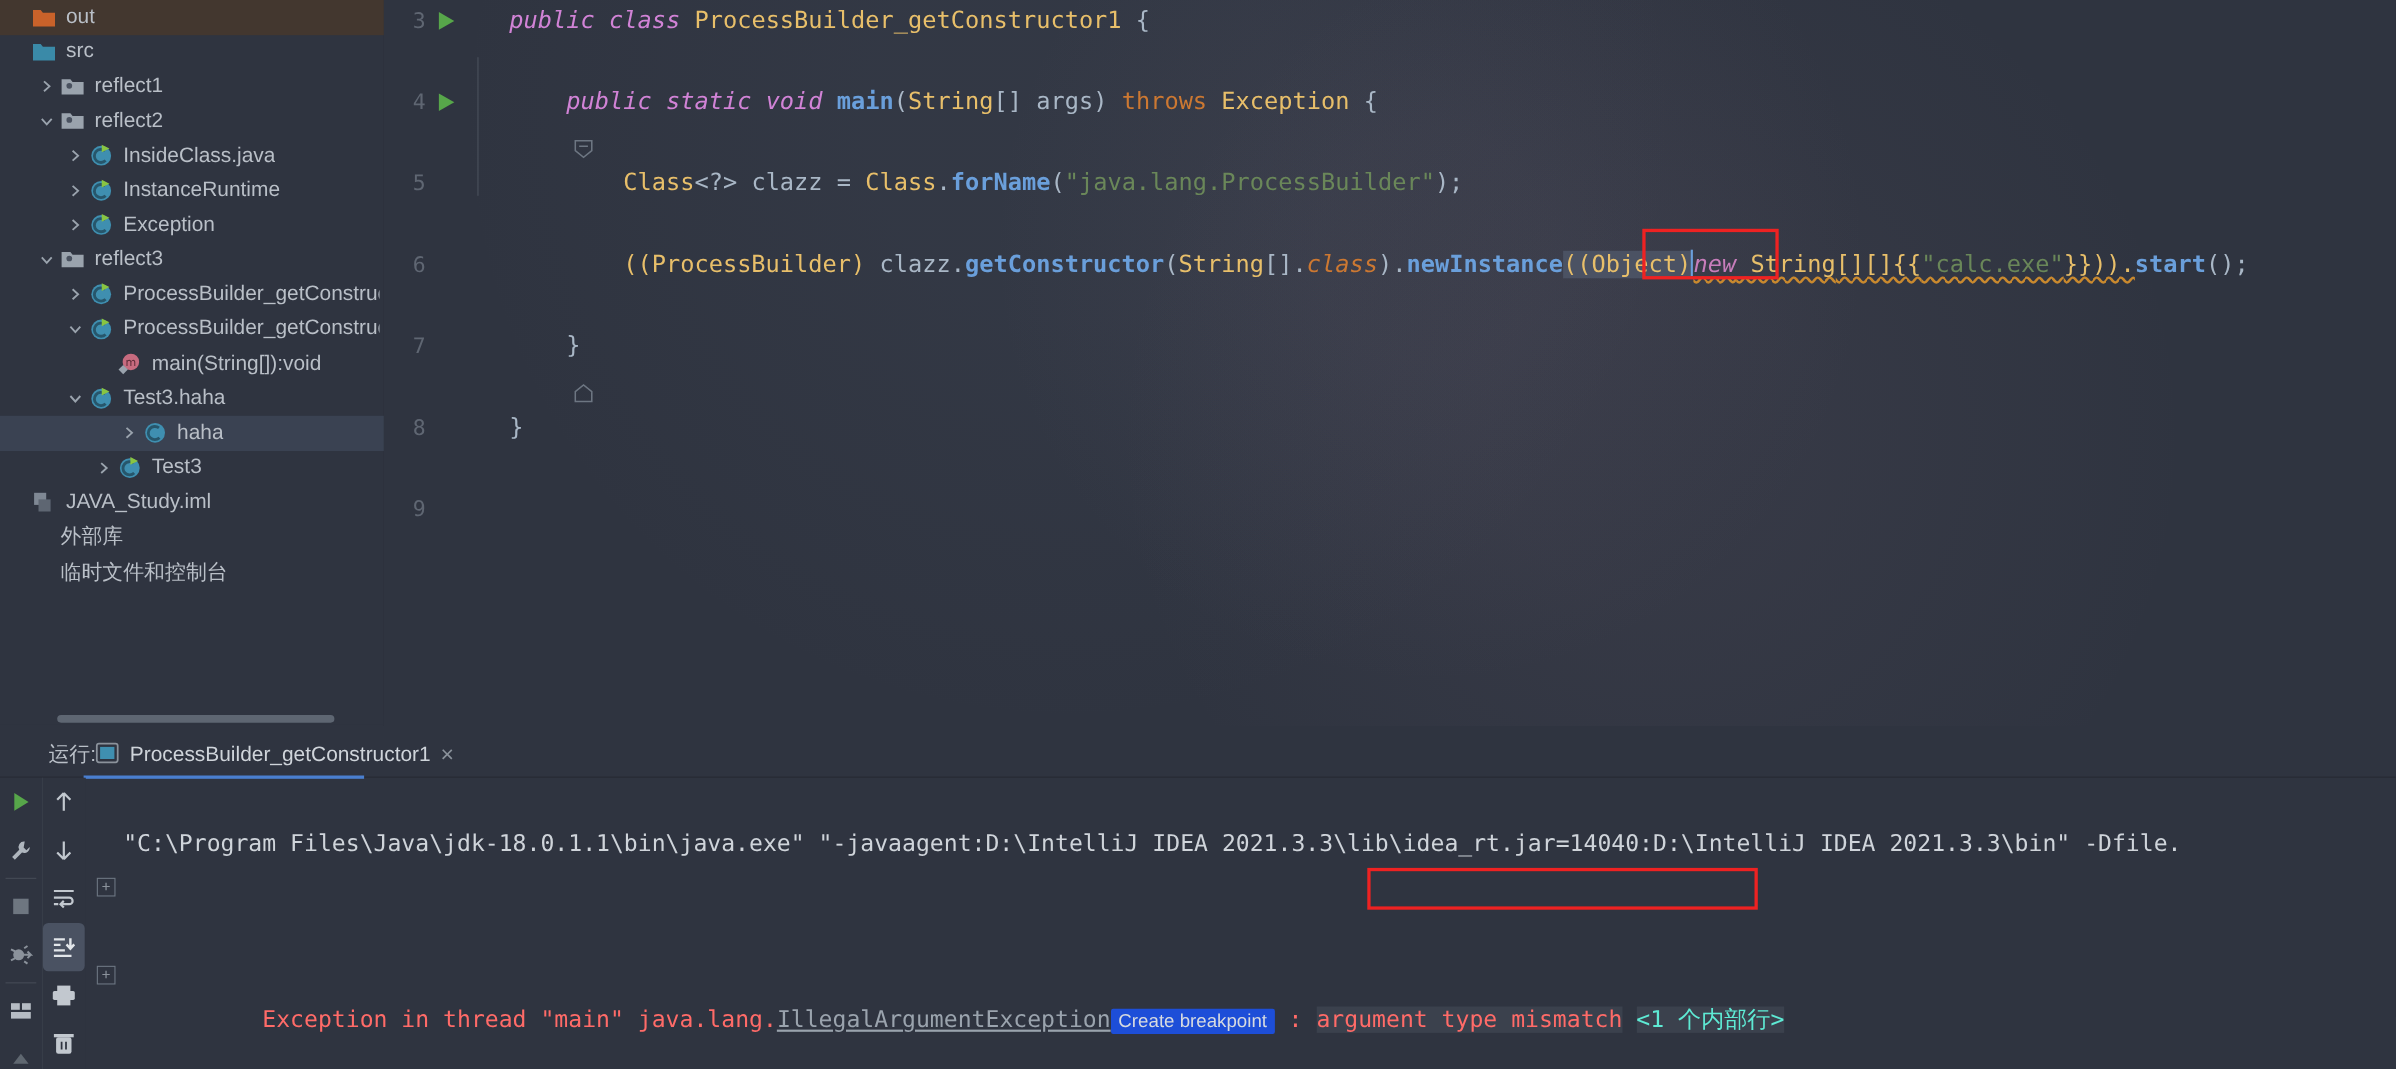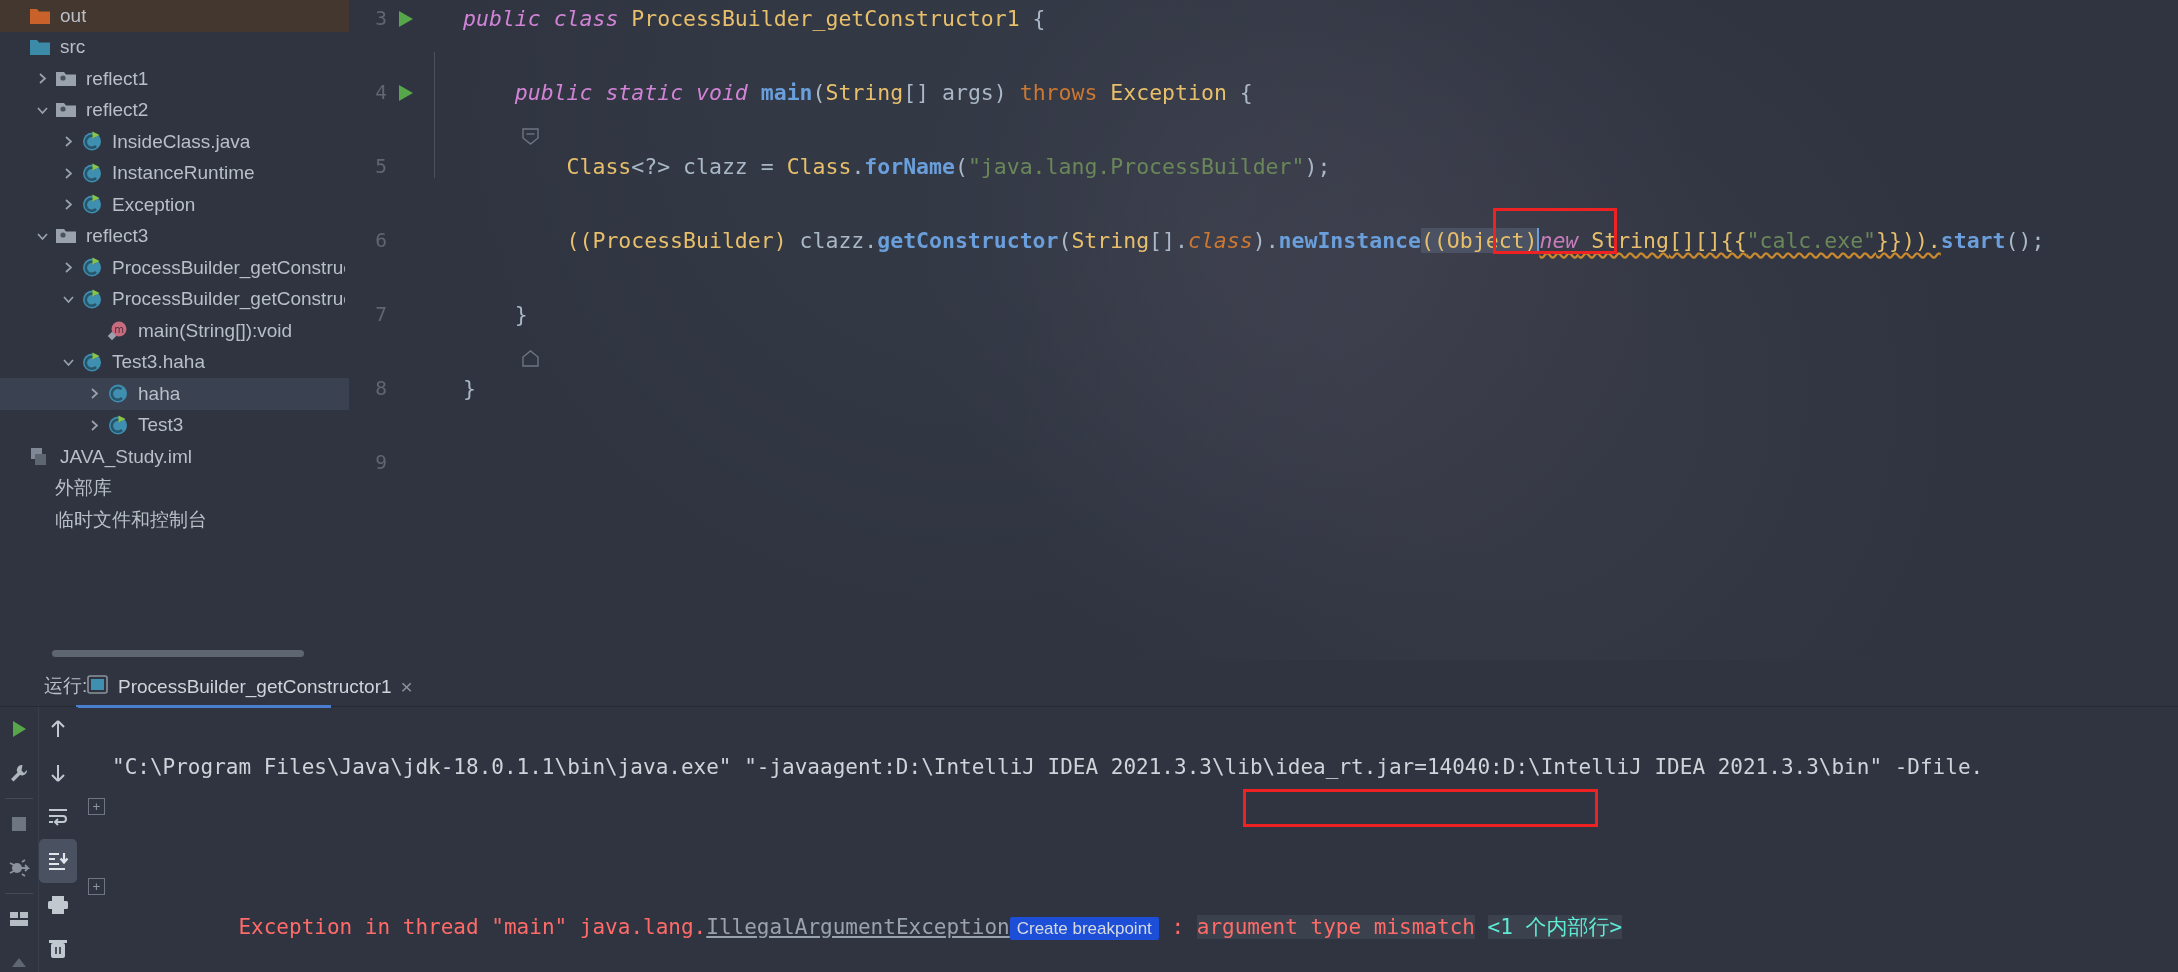--- a/index.html
+++ b/index.html
@@ -20,21 +20,21 @@
   .tree-row {
     position: relative;
     display: flex; align-items: center;
     height: 31.5px;
     font-size: 19px;
     color: #b9bfc7;
     white-space: nowrap;
     padding-right: 4px;
   }
   .tree-row.sel-brown { background: #43372f; }
-  .tree-row.sel-blue  { background: #3a4252; }
+  .tree-row.sel-blue  { background: #3a4252; padding-left: 23px; }
   .arrow {
     width: 22px; min-width: 22px; height: 22px;
     display: flex; align-items: center; justify-content: center;
     color: #9aa3ad; font-size: 15px; line-height: 1;
   }
   .arrow svg { display: block; }
   .ico { width: 26px; min-width: 26px; height: 26px; display: flex; align-items: center; justify-content: center; margin-right: 7px; }
   .ico svg { display:block; }
   .lbl { overflow: hidden; text-overflow: clip; }
 

